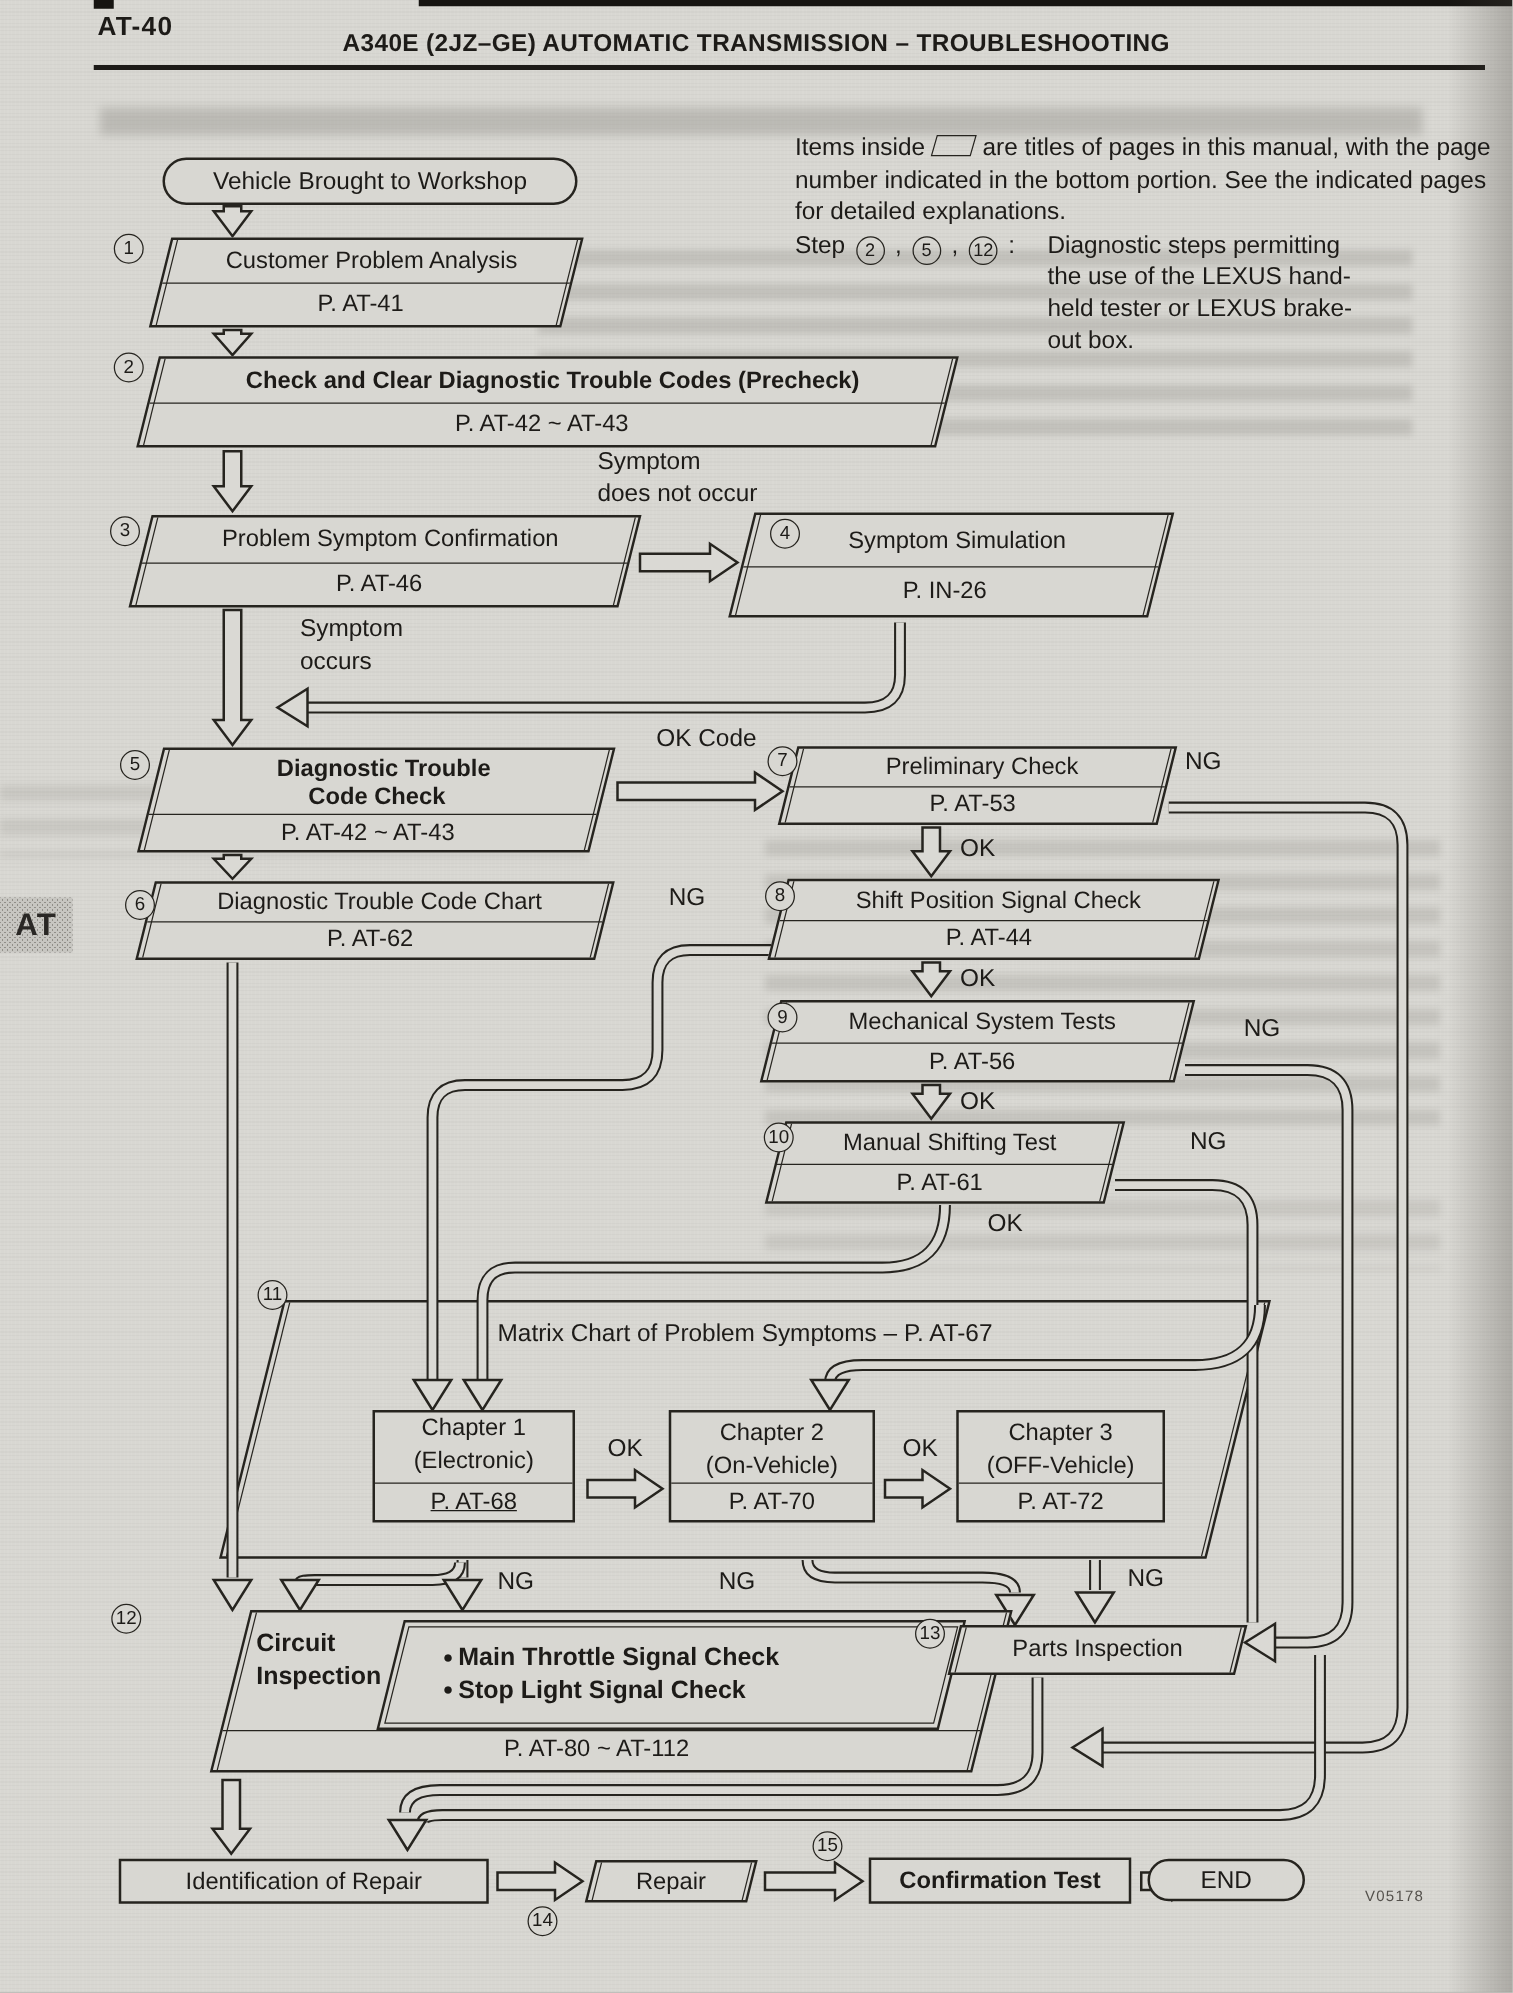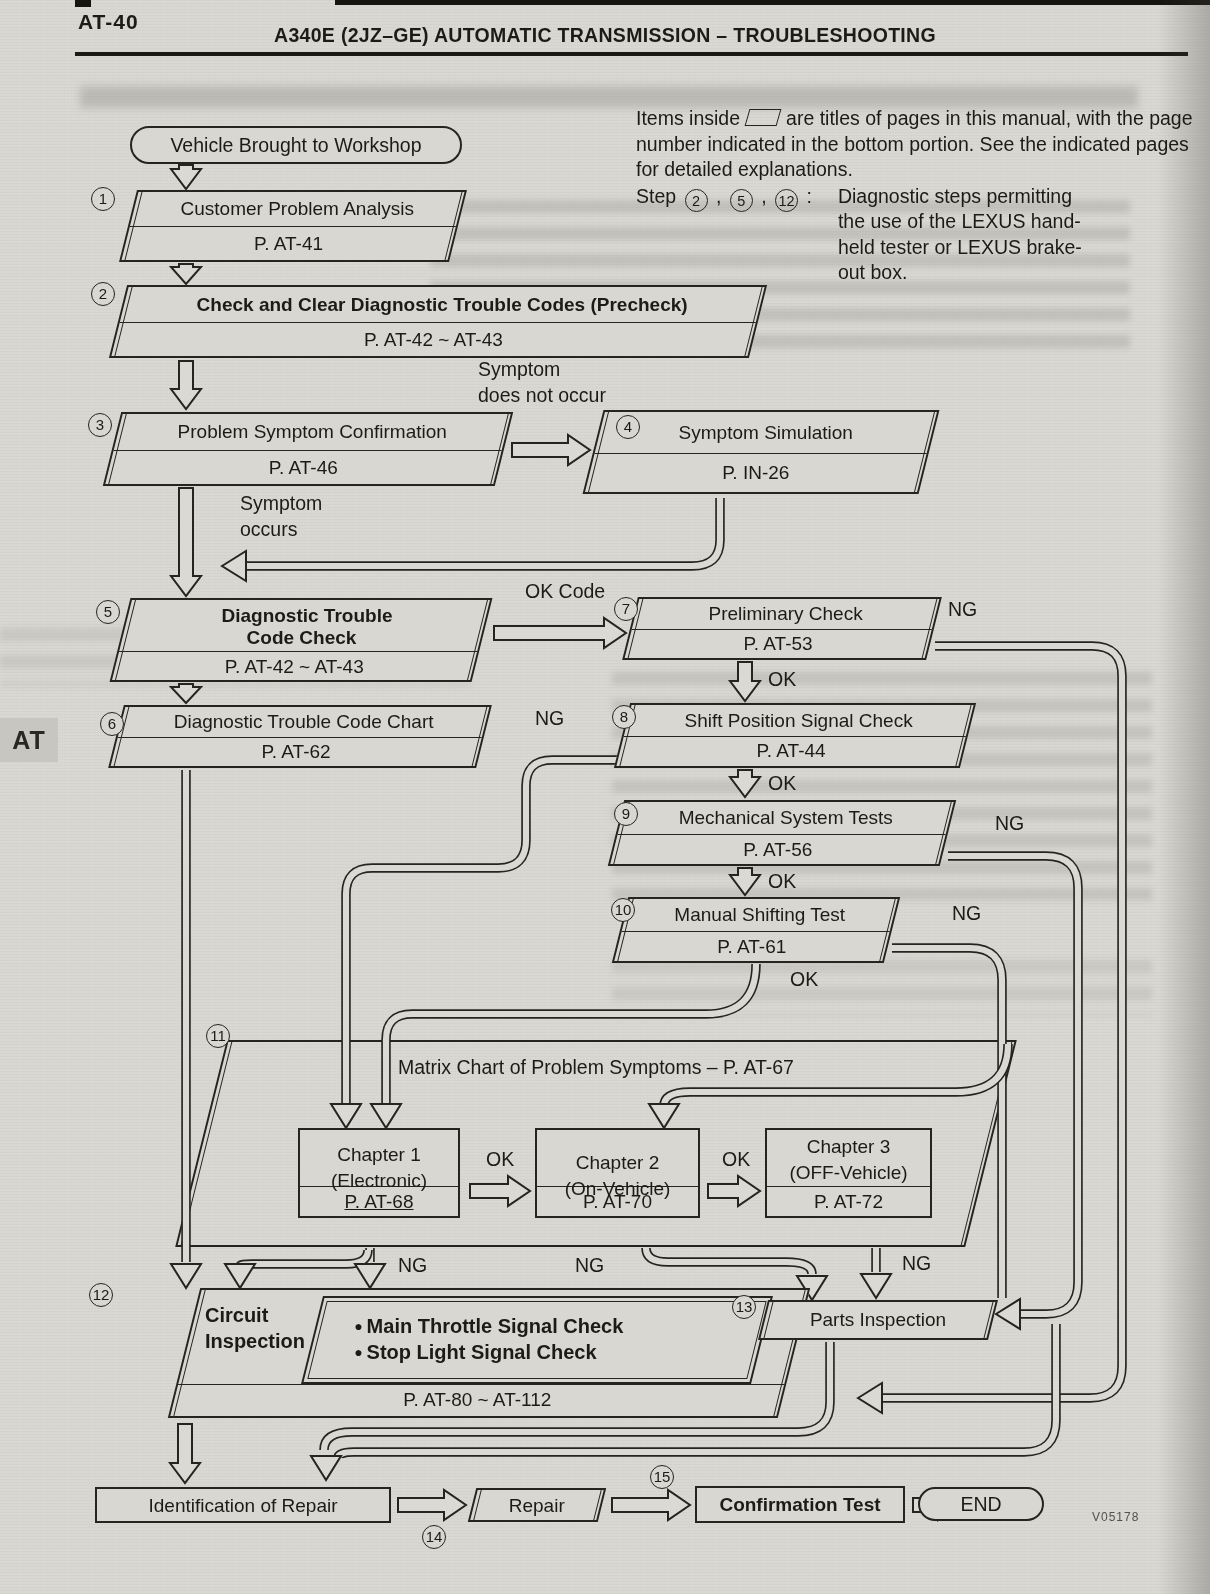--- a/index.html
+++ b/index.html
@@ -251,28 +251,28 @@
       </div>
     <div class="row" style="padding-top:4px;">
         <span class="in fs">P. AT-61</span>
       </div>
   </div>
 
   <div class="pbox nofill z1" style="left:201px;top:1040px;width:790px;height:207px;"></div>
   <div class="lbl z3" style="left:246px;top:1056px;width:700px;text-align:center;">Matrix Chart of Problem Symptoms – P. AT-67</div>
 
   <div class="rect z3" style="left:298px;top:1128px;width:162px;height:90px;">
-    <div class="row dvd" style="height:57px;padding-top:12px;line-height:25px;">
+    <div class="row dvd" style="height:57px;padding-top:0;line-height:25px;">
       <span class="fs">Chapter 1</span><br>
       <span class="fs">(Electronic)</span>
     </div>
     <div class="row" style="padding-top:4px;text-decoration:underline;"><span class="fs">P. AT-68</span></div>
   </div>
   <div class="rect z3" style="left:535px;top:1128px;width:165px;height:90px;">
-    <div class="row dvd" style="height:57px;padding-top:20px;line-height:25px;">
+    <div class="row dvd" style="height:57px;padding-top:4px;line-height:25px;">
       <span class="fs">Chapter 2</span><br>
       <span class="fs">(On-Vehicle)</span>
     </div>
     <div class="row" style="padding-top:4px;"><span class="fs">P. AT-70</span></div>
   </div>
   <div class="rect z3" style="left:765px;top:1128px;width:167px;height:90px;">
     <div class="row dvd" style="height:57px;padding-top:4px;line-height:25px;">
       <span class="fs">Chapter 3</span><br>
       <span class="fs">(OFF-Vehicle)</span>
     </div>

